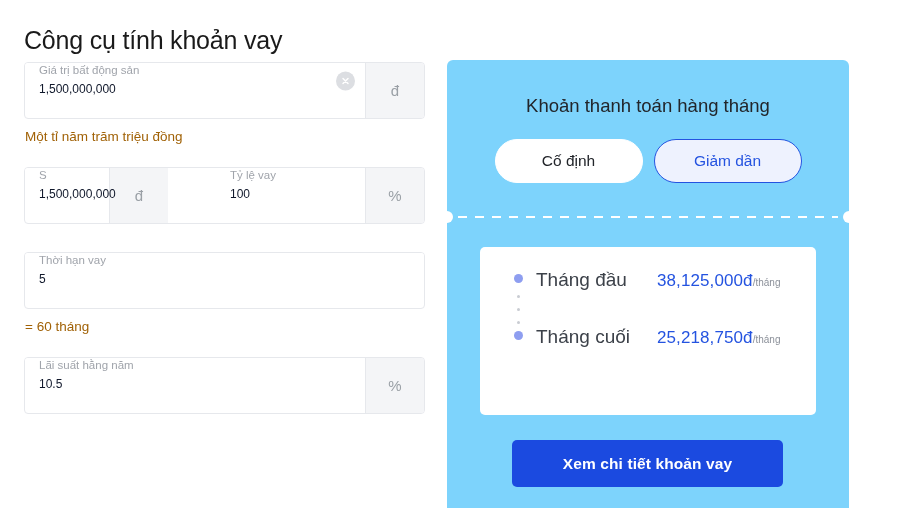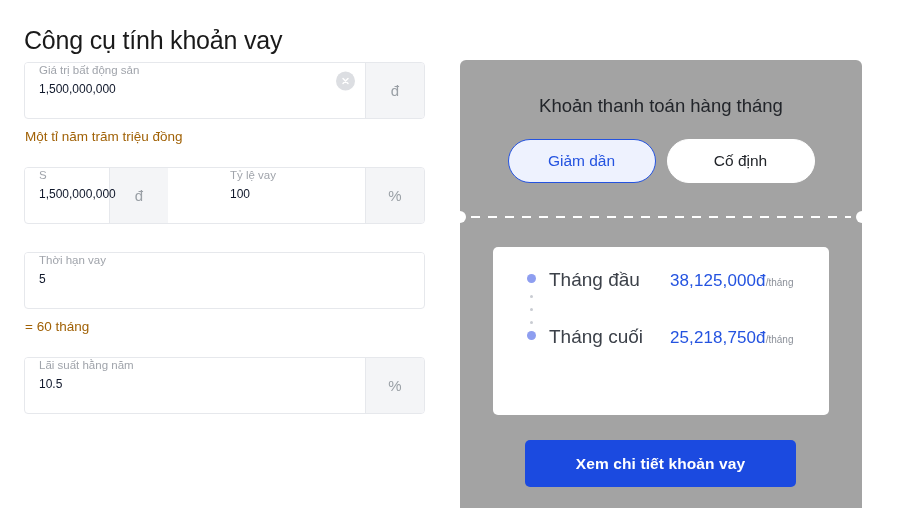--- a/index.html
+++ b/index.html
@@ -119,25 +119,25 @@
     margin-left: 1px;
     white-space: nowrap;
   }
 
   .gap-after-field { margin-top: 28px; }
   .gap-after-helper { margin-top: 21px; gap: 48px; }
 
   
   .result-panel {
     position: absolute;
-    left: 460px;
+    left: 447px;
     top: 60px;
     width: 402px;
     height: 448px;
-    background: #a3a3a3;
+    background: #7dd3fc;
     border-radius: 6px 6px 0 0;
     overflow: hidden;
   }
 
   .panel-heading {
     position: absolute;
     left: 0;
     right: 0;
     top: 33px;
     text-align: center;
@@ -350,22 +350,22 @@
       <div class="suffix-cell">%</div>
     </div>
 
   </div>
 
   <div class="result-panel">
 
     <div class="panel-heading">Khoản thanh toán hàng tháng</div>
 
     <div class="toggle-row">
+      <div class="toggle-btn">Cố định</div>
       <div class="toggle-btn active">Giảm dần</div>
-      <div class="toggle-btn">Cố định</div>
     </div>
 
     <div class="perforation">
       <div class="perf-line"></div>
       <div class="perf-notch left"></div>
       <div class="perf-notch right"></div>
     </div>
 
     <div class="result-card">
       <div class="result-list">

